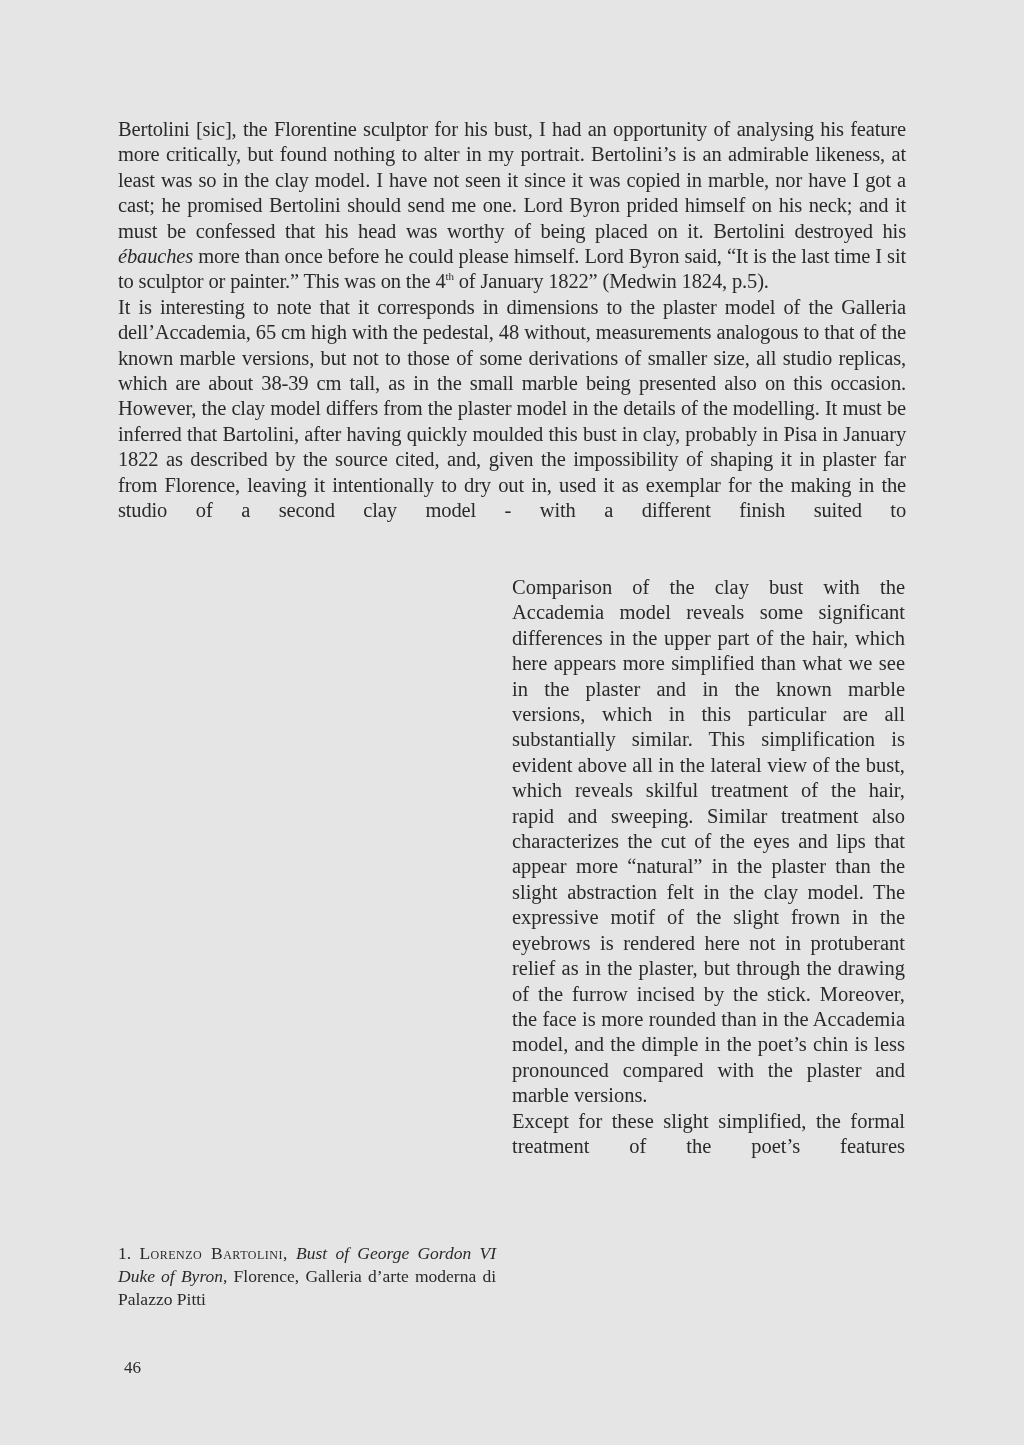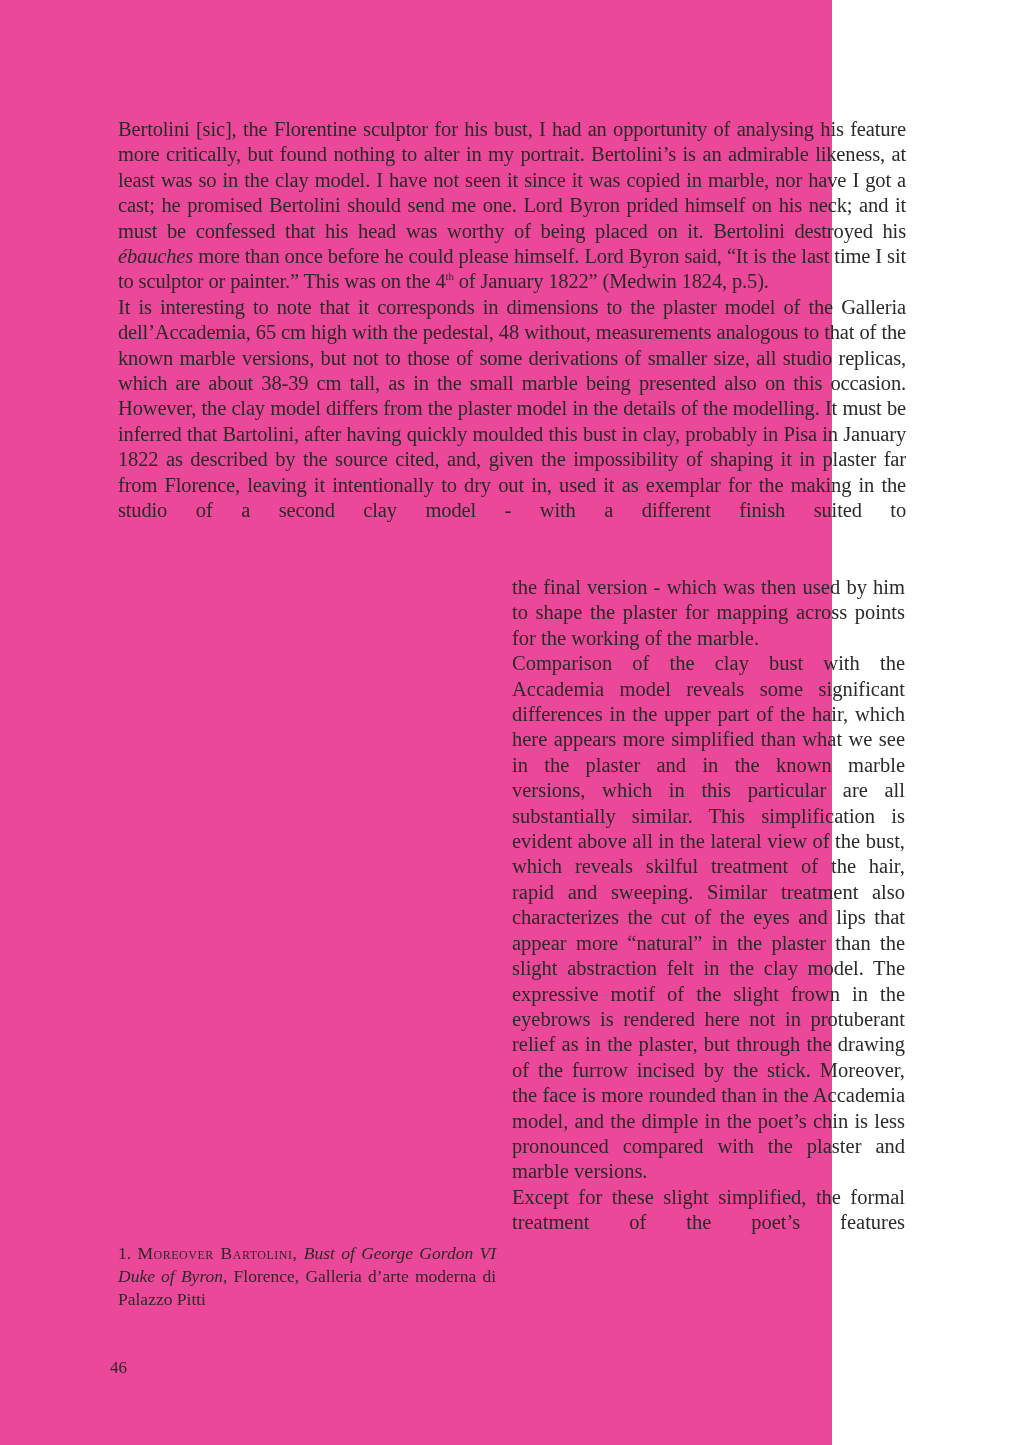--- a/index.html
+++ b/index.html
@@ -11,23 +11,23 @@
       width: 1024px;
       height: 1445px;
       position: relative;
       overflow: hidden;
       font-family: "Liberation Serif", "DejaVu Serif", serif;
       color: #2a2a2a;
     }
     .page {
       position: absolute;
       left: 0; top: 0;
-      width: 832px;
+      width: 1024px;
       height: 1445px;
-      background: #ec4899;
+      background: #e5e5e5;
     }
     .full-col {
       position: absolute;
       left: 118px;
       top: 117px;
       width: 788px;
       font-size: 20.5px;
       line-height: 25.4px;
       text-align: justify;
       letter-spacing: -0.15px;
@@ -60,21 +60,21 @@
       font-size: 17.5px;
       line-height: 23px;
       text-align: justify;
     }
     .caption .sc {
       font-variant: small-caps;
       letter-spacing: 0.5px;
     }
     .page-number {
       position: absolute;
-      left: 110px;
+      left: 124px;
       top: 1358px;
       font-size: 17px;
       line-height: 20px;
     }
     .last-line-justify {
       text-align-last: justify;
     }
     sup {
       font-size: 11px;
       line-height: 0;
@@ -88,26 +88,25 @@
 <div class="page">
 
   <div class="full-col">
     <p><span>Bertolini [sic], the Florentine sculptor for his bust, I had an opportunity of analysing his feature more critically, but found nothing to alter in my portrait. Bertolini’s is an admirable likeness, at least was so in the clay model. I have not seen it since it was copied in marble, nor have I got a cast; he promised Bertolini should send me one. Lord Byron prided himself on his neck; and it must be confessed that his head was worthy of being placed on it. Bertolini destroyed his </span><em>ébauches</em><span> more than once before he could please himself. Lord Byron said, “It is the last time I sit to sculptor or painter.” This was on the 4</span><sup>th</sup><span> of January 1822” (Medwin 1824, p.5).</span></p>
     <p class="last-line-justify">It is interesting to note that it corresponds in dimensions to the plaster model of the Galleria dell’Accademia, 65 cm high with the pedestal, 48 without, measurements analogous to that of the known marble versions, but not to those of some derivations of smaller size, all studio replicas, which are about 38-39 cm tall, as in the small marble being presented also on this occasion. However, the clay model differs from the plaster model in the details of the modelling. It must be inferred that Bartolini, after having quickly moulded this bust in clay, probably in Pisa in January 1822 as described by the source cited, and, given the impossibility of shaping it in plaster far from Florence, leaving it intentionally to dry out in, used it as exemplar for the making in the studio of a second clay model - with a different finish suited to</p>
   </div>
 
   <div class="figure-space"></div>
 
   <div class="right-col">
-    <p>the final version - which was then used by him to shape the plaster for mapping across points for the working of the marble.</p>
     <p>Comparison of the clay bust with the Accademia model reveals some significant differences in the upper part of the hair, which here appears more simplified than what we see in the plaster and in the known marble versions, which in this particular are all substantially similar. This simplification is evident above all in the lateral view of the bust, which reveals skilful treatment of the hair, rapid and sweeping. Similar treatment also characterizes the cut of the eyes and lips that appear more “natural” in the plaster than the slight abstraction felt in the clay model. The expressive motif of the slight frown in the eyebrows is rendered here not in protuberant relief as in the plaster, but through the drawing of the furrow incised by the stick. Moreover, the face is more rounded than in the Accademia model, and the dimple in the poet’s chin is less pronounced compared with the plaster and marble versions.</p>
     <p class="last-line-justify">Except for these slight simplified, the formal treatment of the poet’s features</p>
   </div>
 
   <div class="caption">
     <span>1.</span>
-    <span class="sc">Moreover Bartolini,</span>
+    <span class="sc">Lorenzo Bartolini,</span>
     <em>Bust of George Gordon VI Duke of Byron</em><span>, Florence, Galleria d’arte moderna di Palazzo Pitti</span>
   </div>
 
   <div class="page-number">46</div>
 
 </div>
 
 </body></html>

